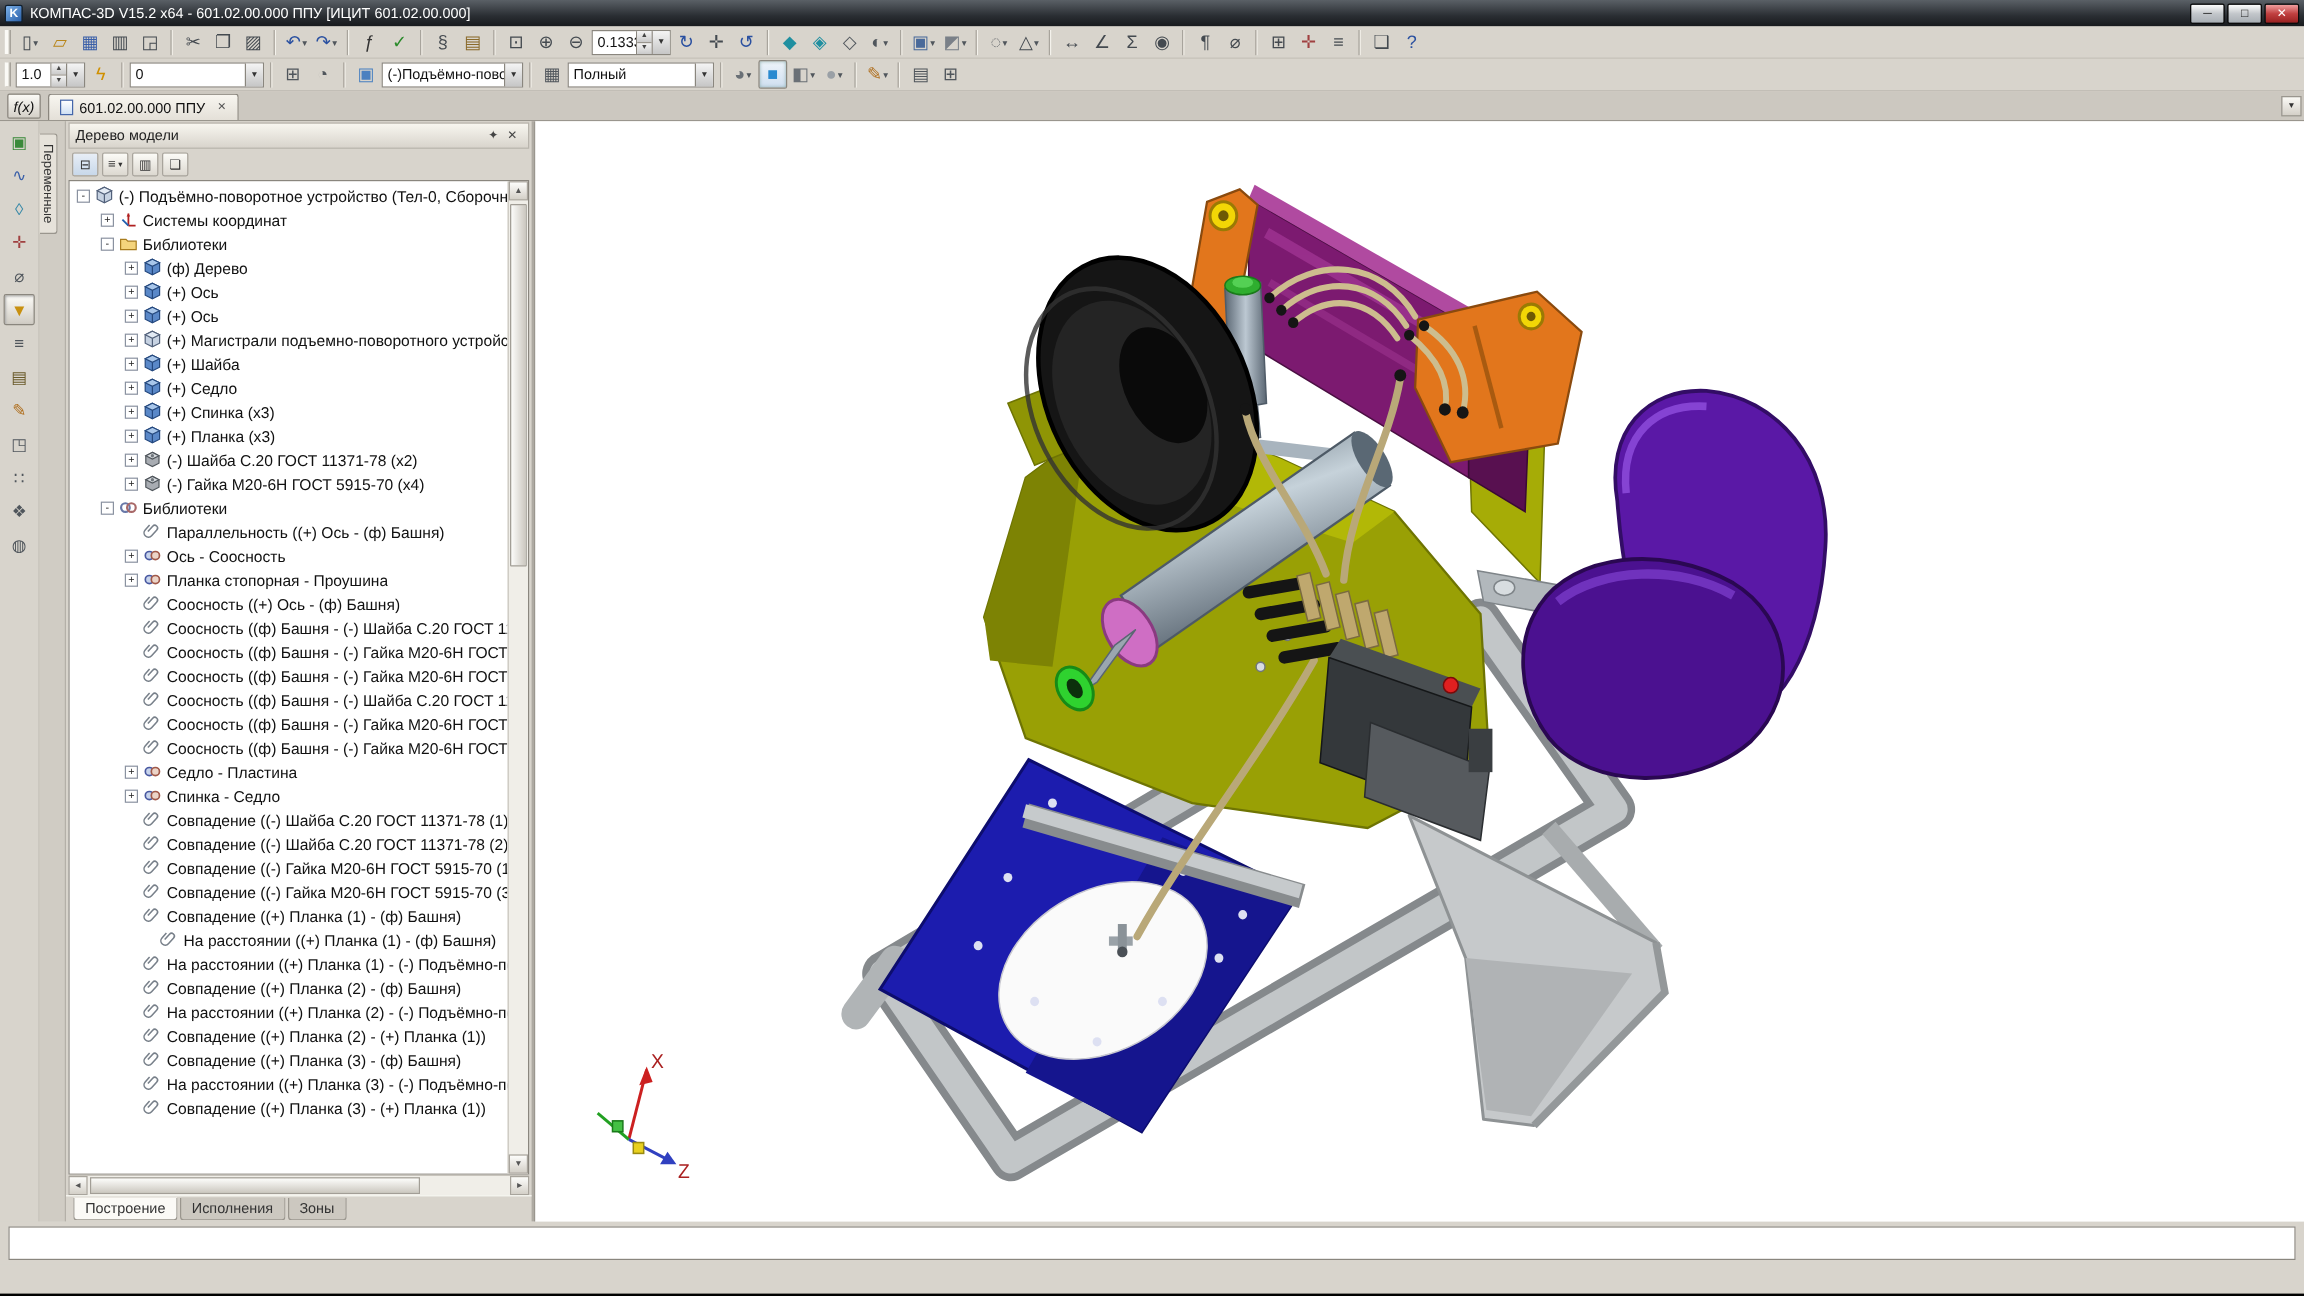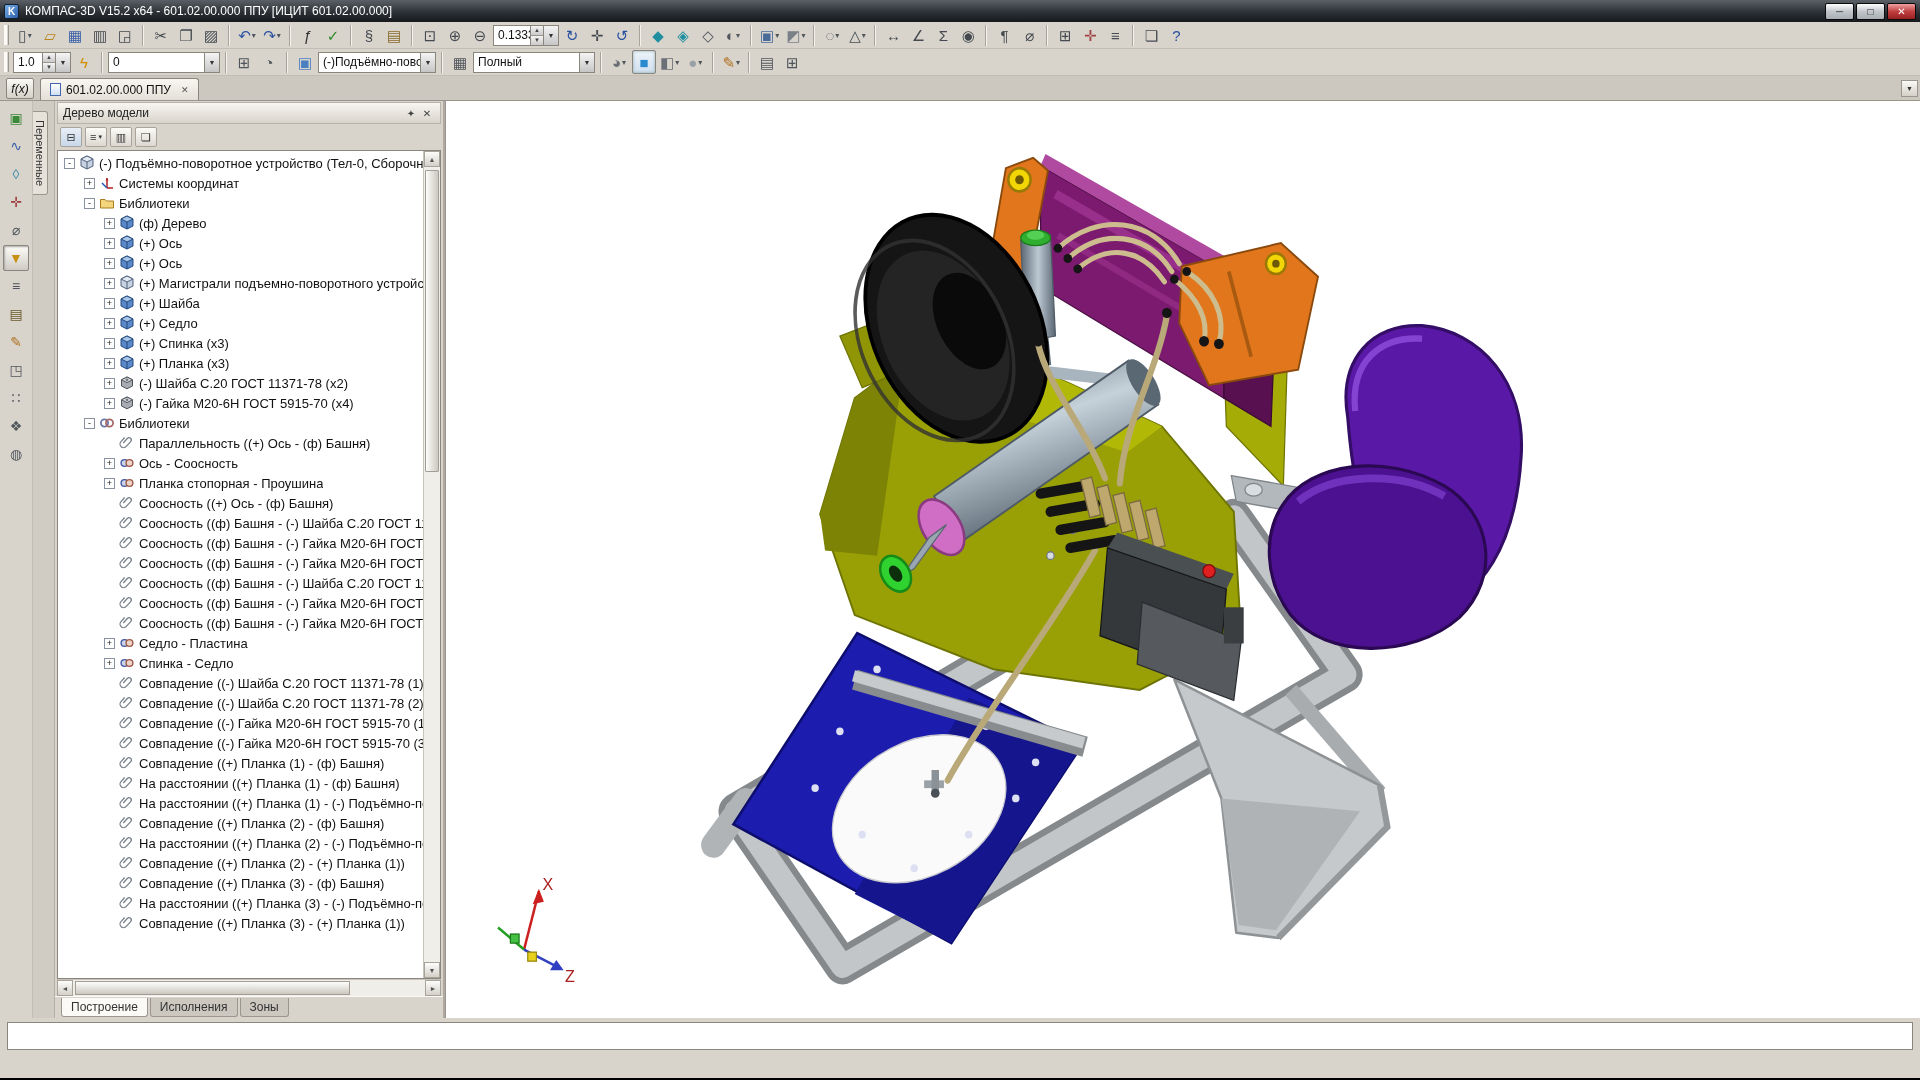--- a/index.html
+++ b/index.html
@@ -723,21 +723,21 @@
               <span class="texp-spacer"></span>
               <span class="ticon16">
                 <svg viewBox="0 0 16 16" width="16" height="16">
                   <g transform="rotate(42 8 8)">
                     <path d="M5.2 10.5 V4.5 A2.3 2.3 0 0 1 9.8 4.5 V11 A3.6 3.6 0 0 1 2.6 11 V5.5" fill="none" stroke="#78808a" stroke-width="1.3"></path>
                   </g>
                 </svg>
               </span>
               <span class="tlabel">Совпадение ((+) Планка (1)  -  (ф) Башня)</span>
             </div>
-            <div class="trow" style="padding-left: 46px;">
+            <div class="trow" style="padding-left: 60px;">
               <span class="texp-spacer"></span>
               <span class="ticon16">
                 <svg viewBox="0 0 16 16" width="16" height="16">
                   <g transform="rotate(42 8 8)">
                     <path d="M5.2 10.5 V4.5 A2.3 2.3 0 0 1 9.8 4.5 V11 A3.6 3.6 0 0 1 2.6 11 V5.5" fill="none" stroke="#78808a" stroke-width="1.3"></path>
                   </g>
                 </svg>
               </span>
               <span class="tlabel">На расстоянии ((+) Планка (1)  -  (ф) Башня)</span>
             </div>

